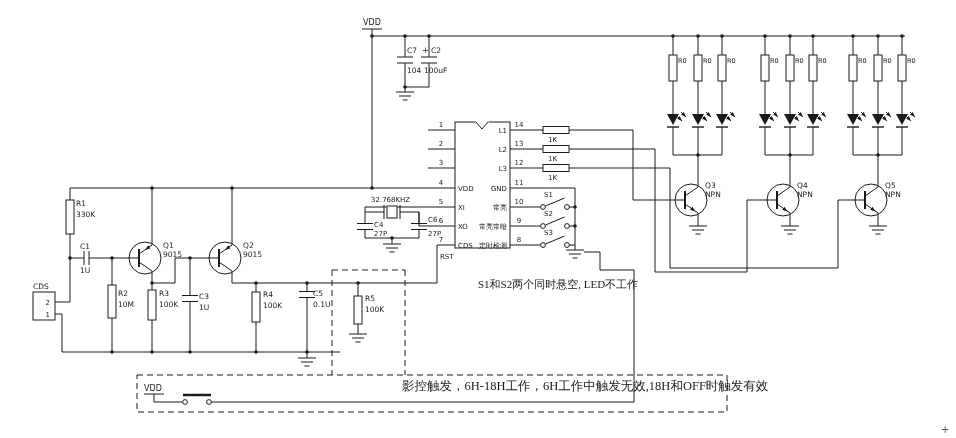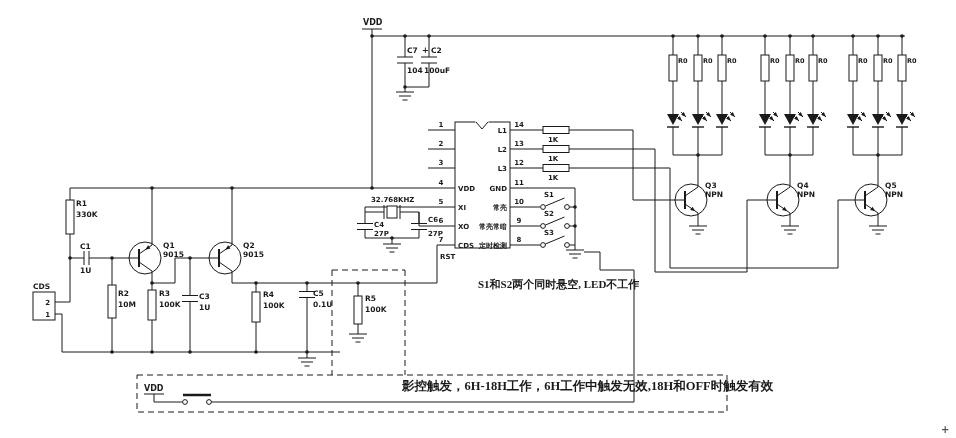--- a/index.html
+++ b/index.html
@@ -1,17 +1,17 @@
 <!DOCTYPE html>
 <html><head>
 <meta charset="utf-8">
 <style>
   html,body{margin:0;padding:0;background:#ffffff;}
   .canvas{position:relative;width:956px;height:438px;background:#ffffff;overflow:hidden;
-          font-family:"DejaVu Sans","Liberation Sans",sans-serif;font-weight:bold;}
+          font-family:"DejaVu Sans","Liberation Sans",sans-serif;}
   svg{position:absolute;left:0;top:0;}
   text{user-select:none;}
 </style>
 </head>
 <body>
 
 <div class="canvas">
   <svg id="schem" width="956" height="438" viewBox="0 0 956 438">
       <text x="363" y="25" font-size="8" text-anchor="start" fill="#1a1a1a" font-family="&quot;DejaVu Sans&quot;,&quot;Liberation Sans&quot;,sans-serif">VDD</text>
       <polyline points="362,29 382,29" fill="none" stroke="#1a1a1a" stroke-width="1"></polyline>

